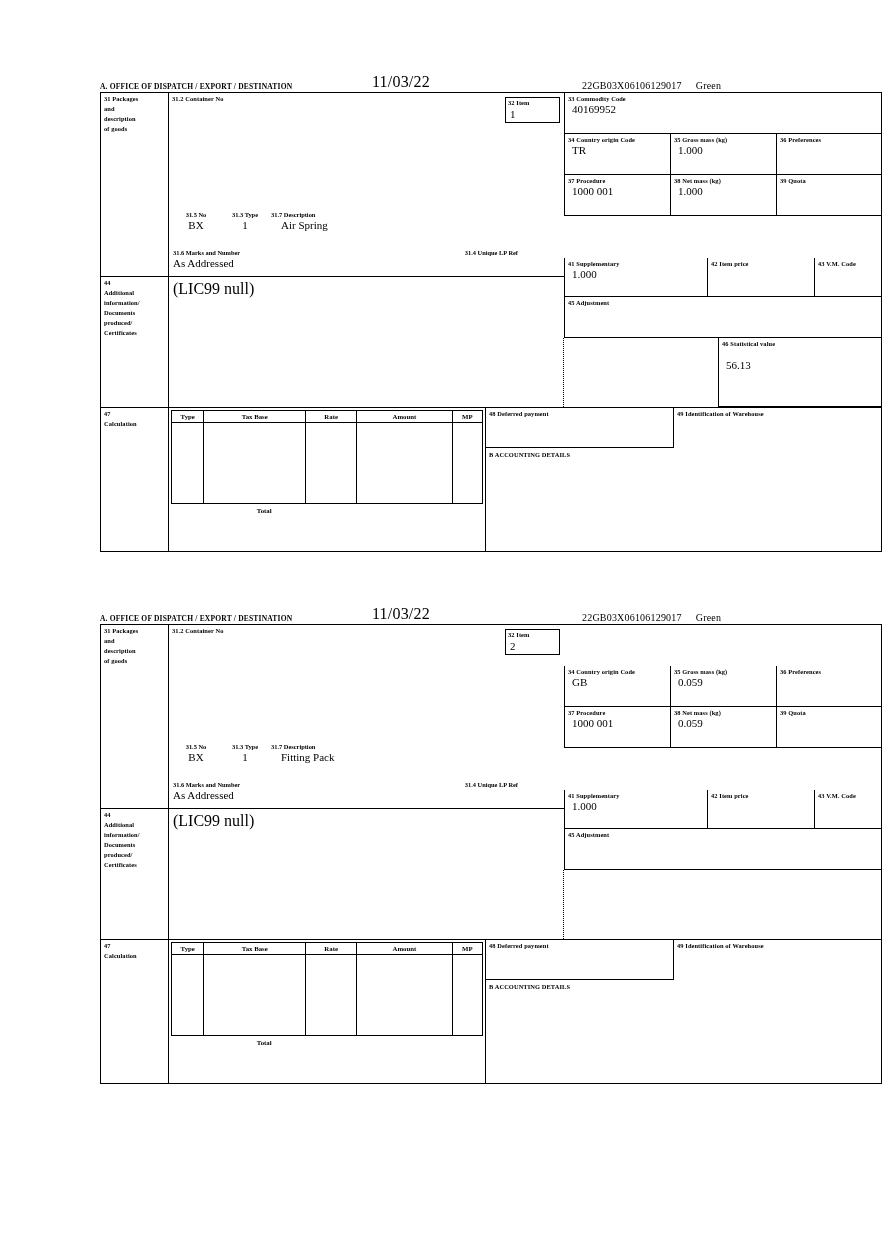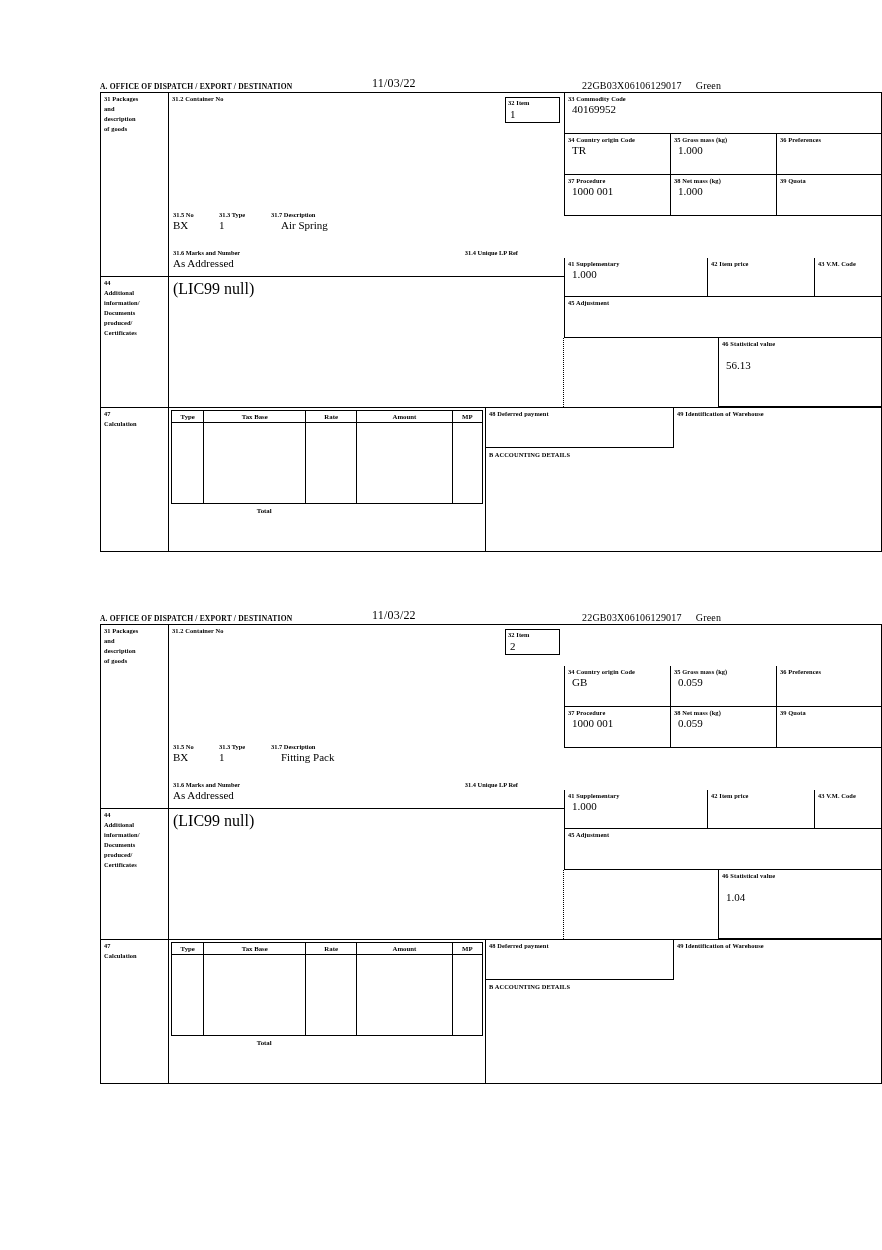--- a/index.html
+++ b/index.html
@@ -34,21 +34,21 @@
     align-items: flex-end;
     font-size: 7.5px;
     font-weight: bold;
     letter-spacing: 0.2px;
     height: 13px;
     padding-bottom: 1px;
   }
   .hdr .office { width: 272px; }
   .hdr .date {
     width: 210px;
-    font-size: 12px;
+    font-size: 16px;
     font-weight: normal;
     font-family: "Liberation Serif", serif;
   }
   .hdr .mrn {
     font-size: 10px;
     font-weight: normal;
   }
   .hdr .mrn .green { margin-left: 14px; }
 
   
@@ -86,21 +86,21 @@
 
   
   .itembox {
     position: absolute; right: 4px; top: 4px; width: 55px; height: 26px;
     border: 1px solid #000; box-sizing: border-box;
   }
   .itembox .lbl { padding: 1px 0 0 2px; }
   .itembox .v { font-size: 11px; padding-left: 4px; line-height: 12px;}
 
   
-  .r315 { position: absolute; left: 4px; top: 118px; }
+  .r315 { position: absolute; left: 4px; top: 118px; text-align: center; }
   .r315 .subl { font-size: 6.4px; font-weight: bold; }
   .r315 .subv { font-size: 11px; }
   .r316 { position: absolute; left: 4px; top: 156px; right: 4px;}
 
   .addl-val { position: absolute; left: 4px; top: 3px; font-size: 16px; }
 
   
   .rbox { position: absolute; box-sizing: border-box; border-left: 1px solid #000; }
 
   
@@ -414,24 +414,20 @@
         <div class="val"></div>
       </div>
       <div class="rbox bb" style="right:0; top:165px; width:67px; height:39px;">
         <div class="lbl">43 V.M. Code</div>
         <div class="val"></div>
       </div>
       <div class="rbox bb" style="right:0; top:204px; width:317px; height:41px;">
         <div class="lbl">45 Adjustment</div>
         <div class="val"></div>
       </div>
-      <div class="rbox" style="right:0; top:245px; width:163px; height:69px; border-bottom:1px solid #000;">
-        <div class="lbl">46 Statistical value</div>
-        <div class="val" style="padding-top:11px;">1.04</div>
-      </div>
       <div class="dotted-v" style="right:317px; top:245px; height:69px;"></div>
       <div style="position:absolute; right:163px; top:314px; width:154px; border-top:1px solid #000;"></div>
 
       <div class="calc-area">
         <div class="calc-table">
           <table class="calc">
             <tbody>
                 <tr>
               <th class="c-type">Type</th>
               <th class="c-base">Tax Base</th>

